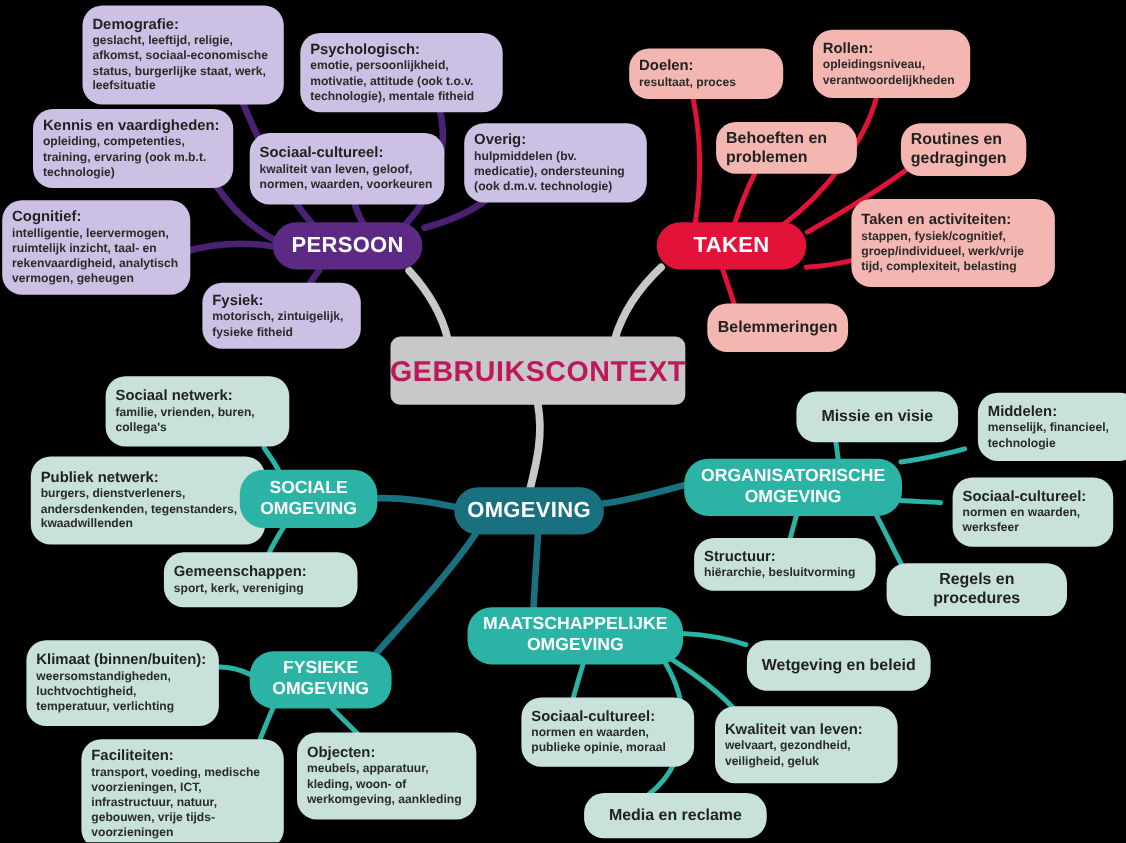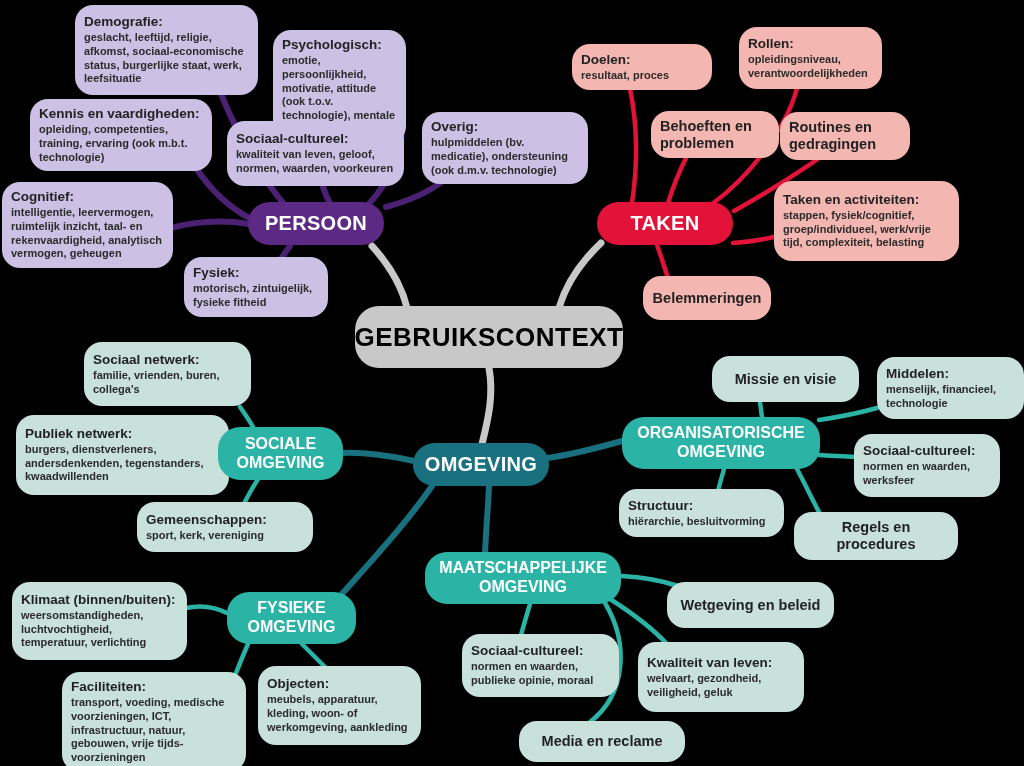--- a/index.html
+++ b/index.html
@@ -25,35 +25,35 @@
     color:var(--text_dark);
   }
   .node .node-title{font-weight:bold;font-size:13.5px;line-height:1.2;}
   .node .node-body{font-size:11px;line-height:1.25;margin-top:1px;color:#2b2b2b;font-weight:bold;}
   .node .node-body:empty{display:none;}
   .node.solo .node-title{font-size:14.5px;line-height:1.15;}
   .node.center-text{align-items:center;text-align:center;}
 
   .node.purple{background:var(--persoon_node);}
   .node.pink{background:var(--taken_node);}
-  .node.teal{background:var(--teal_node);}
+  .node.teal{background:var(--teal_node);margin-left:12px;}
 
   .hub{
     position:absolute;z-index:3;border-radius:22px;
     display:flex;align-items:center;justify-content:center;text-align:center;
     color:var(--text_light);font-weight:bold;box-sizing:border-box;padding:1px 6px;
   }
   .hub.big{font-size:20px;letter-spacing:.3px;}
   .hub.small{font-size:16px;line-height:1.18;}
   #hub-persoon{background:var(--persoon_hub);}
   #hub-taken{background:var(--taken_hub);}
   #hub-omgeving{background:var(--omgeving_hub);}
   .hub.tealhub{background:var(--teal_hub);}
   #root-gebruikscontext{
-    background:var(--center_node);color:#000000;border-radius:24px;
+    background:var(--center_node);color:#be185d;border-radius:9px;
     font-size:26px;font-weight:bold;letter-spacing:.5px;
     display:flex;align-items:center;justify-content:center;
     position:absolute;z-index:3;box-sizing:border-box;
   }
 </style>
 </head>
 <body>
 
 <div id="stage">
 
@@ -97,21 +97,21 @@
     <path class="w teal" d="M 622 576 C 642 577, 660 580, 678 586"></path>
     <path class="w teal" d="M 530 604 C 527 614, 524 624, 521 635"></path>
     <path class="w teal" d="M 610 599 C 635 615, 652 628, 666 643"></path>
     <path class="w teal" d="M 605 603 C 630 645, 625 695, 590 722"></path>
   </svg>
 
   <div class="node purple" style="left:75px;top:5px;width:183px;min-height:90px">
     <div class="node-title">Demografie:</div>
     <div class="node-body">geslacht, leeftijd, religie, afkomst, sociaal-economische status, burgerlijke staat, werk, leefsituatie</div>
   </div>
-  <div class="node purple" style="left:273px;top:30px;width:133px;min-height:72px">
+  <div class="node purple" style="left:273px;top:30px;width:184px;min-height:72px">
     <div class="node-title">Psychologisch:</div>
     <div class="node-body">emotie, persoonlijkheid, motivatie, attitude (ook t.o.v. technologie), mentale fitheid</div>
   </div>
   <div class="node purple" style="left:30px;top:99px;width:182px;min-height:68px">
     <div class="node-title">Kennis en vaardigheden:</div>
     <div class="node-body">opleiding, competenties, training, ervaring (ook m.b.t. technologie)</div>
   </div>
   <div class="node purple" style="left:227px;top:121px;width:177px;min-height:65px">
     <div class="node-title">Sociaal-cultureel:</div>
     <div class="node-body">kwaliteit van leven, geloof, normen, waarden, voorkeuren</div>
@@ -137,21 +137,21 @@
     <div class="node-body">resultaat, proces</div>
   </div>
   <div class="node pink" style="left:739px;top:27px;width:143px;min-height:62px">
     <div class="node-title">Rollen:</div>
     <div class="node-body">opleidingsniveau, verantwoordelijkheden</div>
   </div>
   <div class="node pink solo" style="left:651px;top:111px;width:128px;min-height:47px">
     <div class="node-title">Behoeften en problemen</div>
 
   </div>
-  <div class="node pink solo" style="left:780px;top:112px;width:130px;min-height:48px">
+  <div class="node pink solo" style="left:819px;top:112px;width:114px;min-height:48px">
     <div class="node-title">Routines en gedragingen</div>
 
   </div>
   <div class="node pink" style="left:774px;top:181px;width:185px;min-height:80px">
     <div class="node-title">Taken en activiteiten:</div>
     <div class="node-body">stappen, fysiek/cognitief, groep/individueel, werk/vrije tijd, complexiteit, belasting</div>
   </div>
   <div class="node pink solo center-text" style="left:643px;top:276px;width:128px;min-height:44px">
     <div class="node-title">Belemmeringen</div>
 

